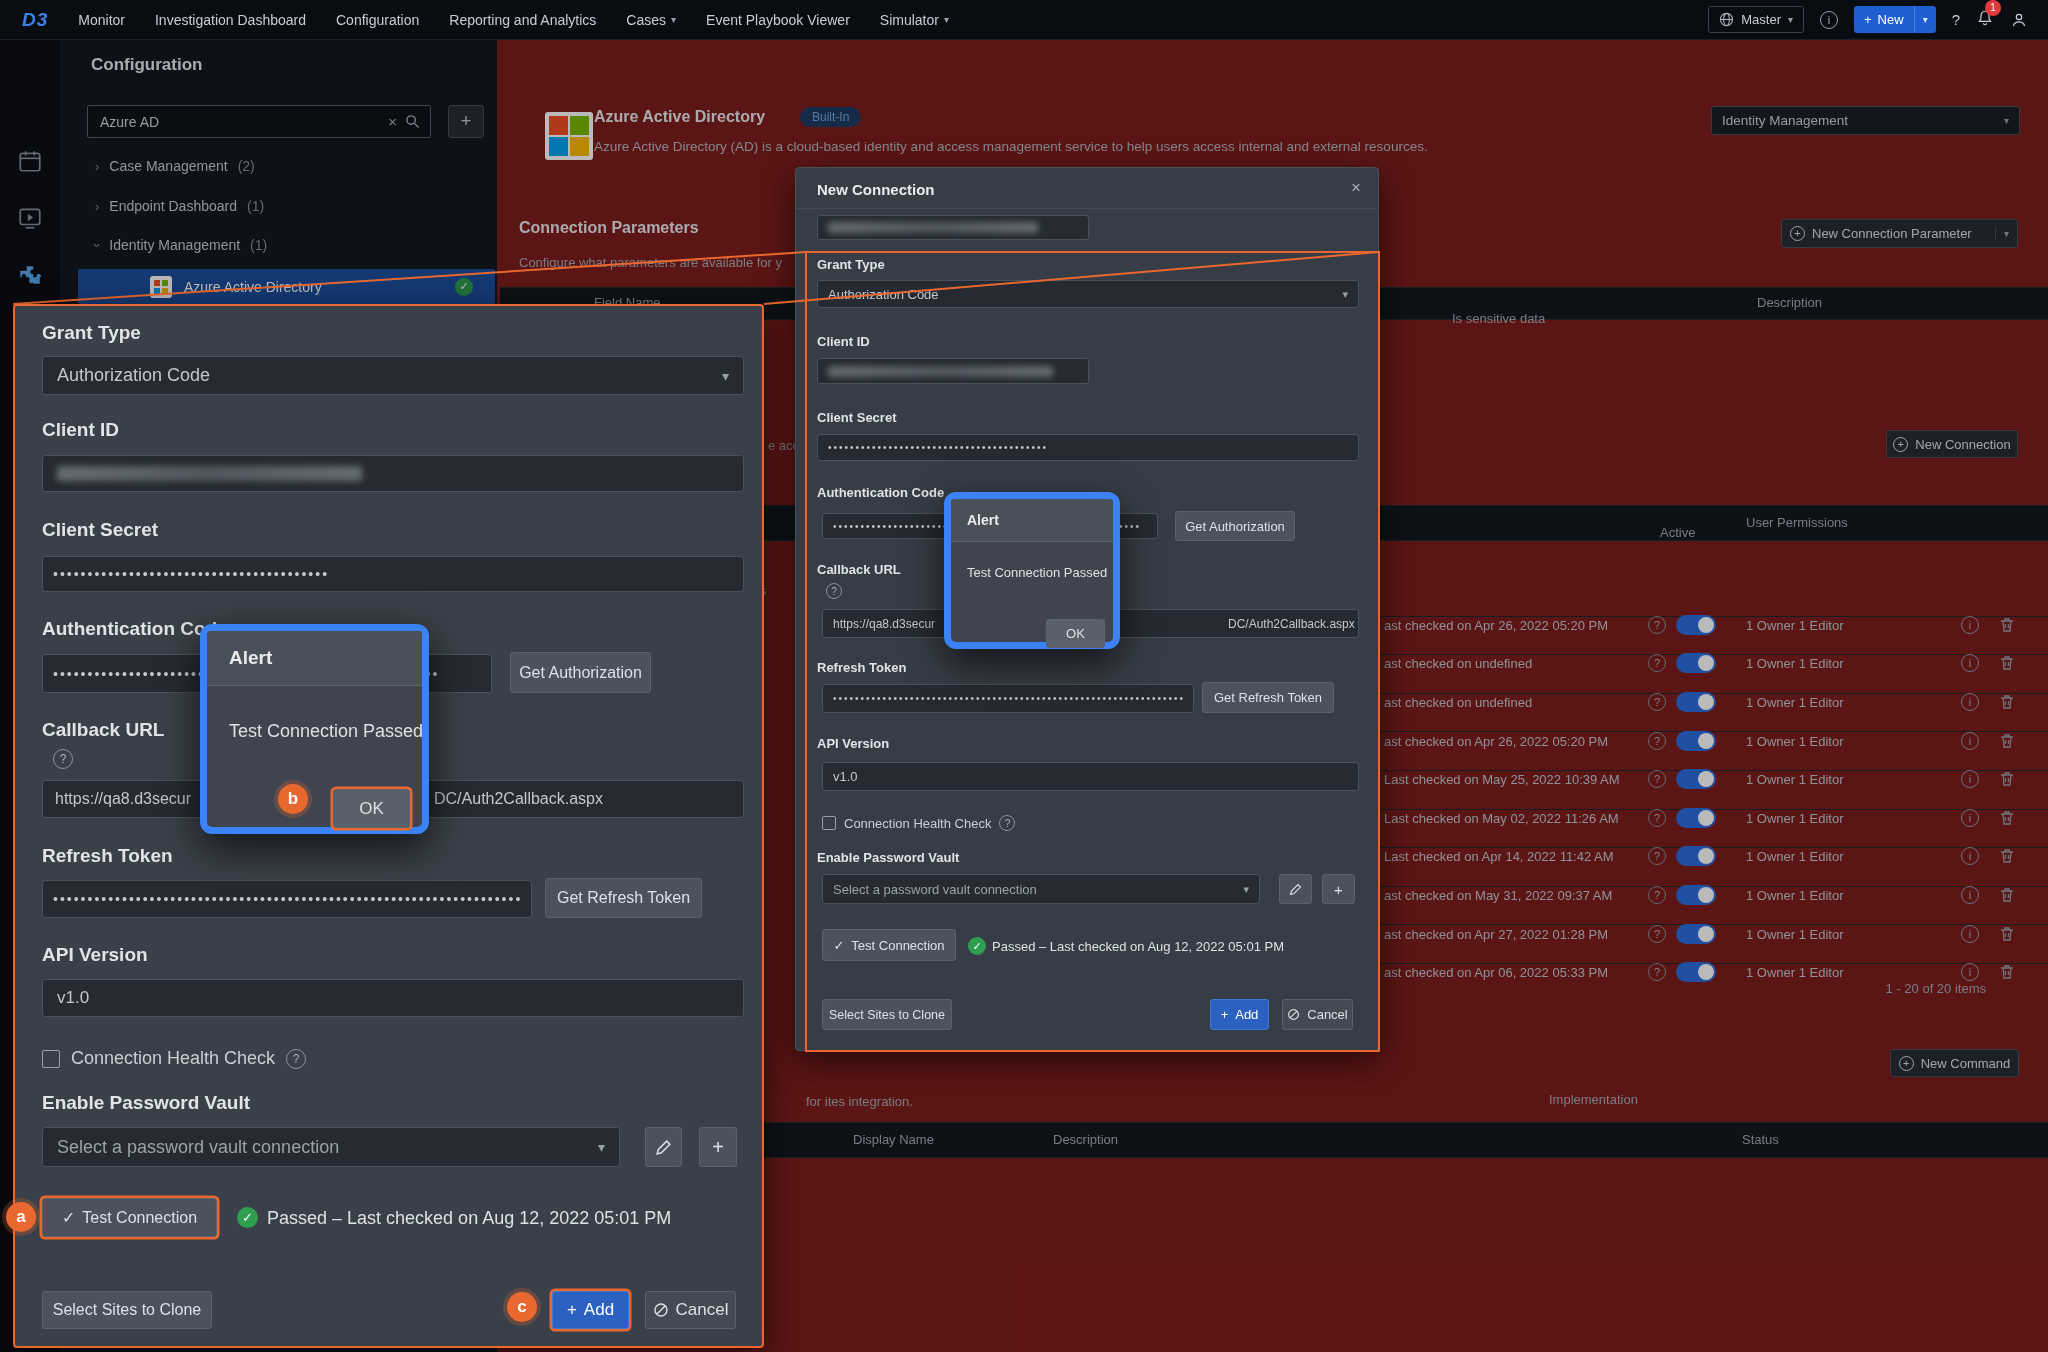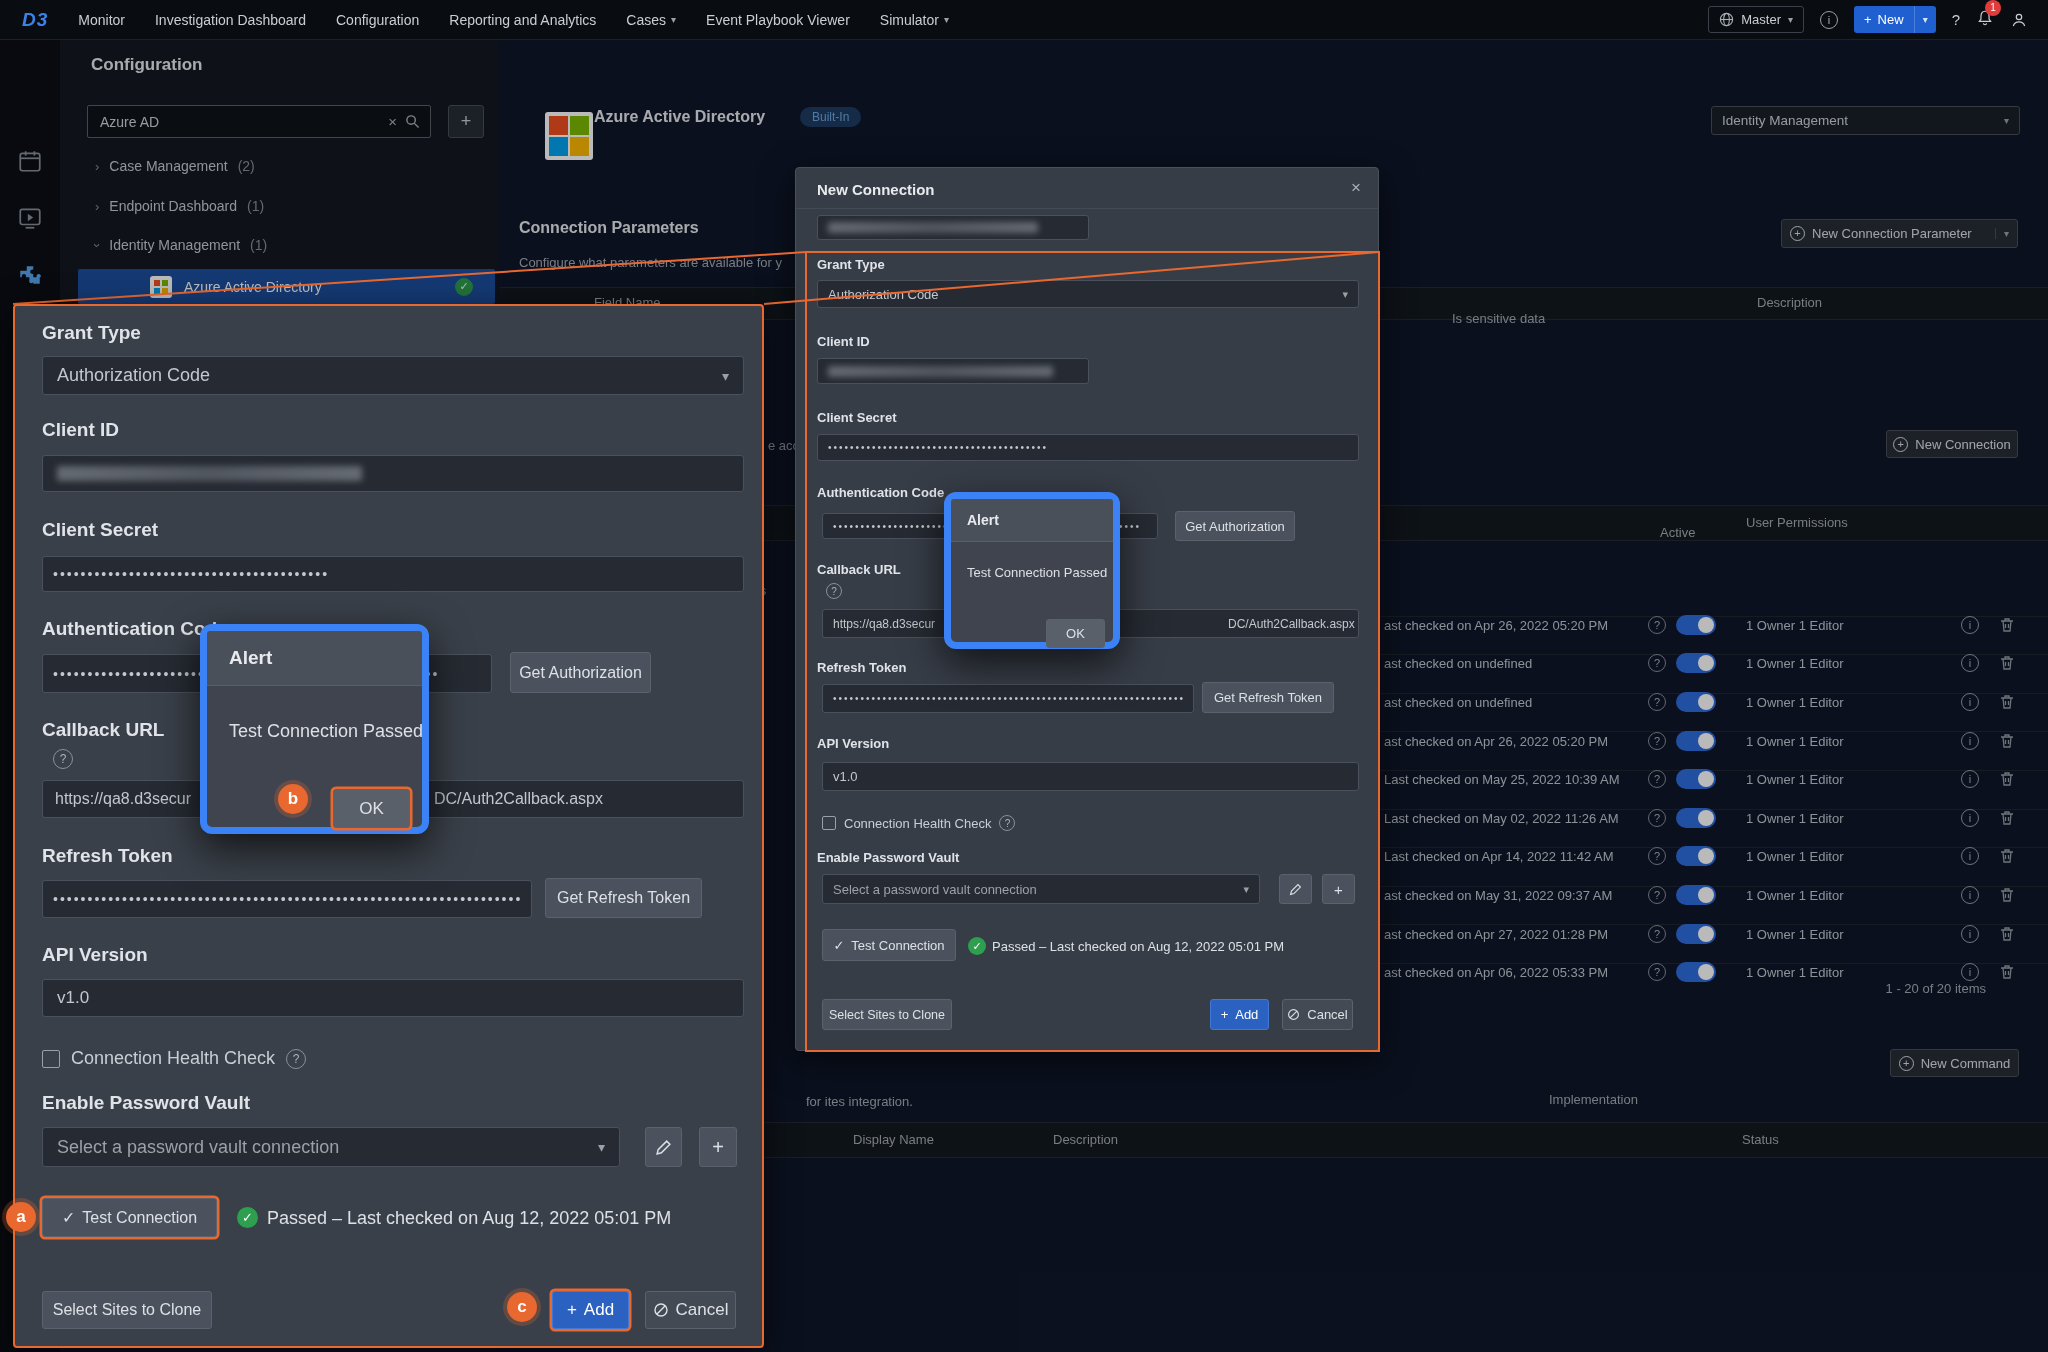--- a/index.html
+++ b/index.html
@@ -1,18 +1,18 @@
 <!DOCTYPE html>
 <html><head>
 <meta charset="utf-8">
 <style>
   * { margin:0; padding:0; box-sizing:border-box; }
   html,body { background:#05070a; }
   body { font-family:"Liberation Sans", sans-serif; }
-  .stage { position:relative; width:2048px; height:1352px; background:#0f172a; overflow:hidden; }
+  .stage { position:relative; width:2048px; height:1352px; background:#7f1d1d; overflow:hidden; }
   .a { position:absolute; }
   .txt { white-space:nowrap; }
 
   
   .nav { position:absolute; left:0; top:0; width:2048px; height:40px; background:#090d12; border-bottom:1px solid #1b212a; display:flex; align-items:center; z-index:3; }
   .nav-items { display:flex; align-items:center; gap:30px; margin-left:22px; }
   .nav-logo { color:#3b82e8; font-weight:bold; font-style:italic; font-size:19px; letter-spacing:1px; }
   .nav-item { color:#c9ced5; font-size:14px; cursor:pointer; display:flex; align-items:center; gap:5px; }
   .nav-right { margin-left:auto; display:flex; align-items:center; gap:16px; margin-right:20px; }
   .chev { color:#9aa0a8; font-size:10px; }
@@ -208,20 +208,21 @@
   </div>
 
   <div class="a ms-logo" style="left:545px; top:112px; width:48px; height:48px; z-index:2;">
     <i style="background:#f25022;"></i>
       <i style="background:#7fba00;"></i>
       <i style="background:#00a4ef;"></i>
       <i style="background:#ffb900;"></i>
   </div>
   <div class="a txt" style="left:594px; top:108px; font-size:16px; font-weight:bold; color:#e8eaed; z-index:2;">Azure Active Directory</div>
   <div class="a txt" style="left:800px; top:107px; background:#1d3b63; color:#6fa8e0; font-size:12px; padding:3px 12px; border-radius:11px; z-index:2;">Built-In</div>
+  <div class="a txt" style="left:594px; top:139px; font-size:13.5px; color:#b6bbc2; z-index:2;">Azure Active Directory (AD) is a cloud-based identity and access management service to help users access internal and external resources.</div>
 
   <div class="a" style="left:1711px; top:106px; width:309px; height:29px; background:#1a202a; border:1px solid #4a5058; border-radius:3px; display:flex; align-items:center; padding:0 10px; color:#cfd3d9; font-size:13.5px; cursor:pointer; z-index:2;">
     <span>Identity Management</span>
     <span style="margin-left:auto; color:#9aa0a8; font-size:10px;">▾</span>
   </div>
 
   <div class="a txt" style="left:519px; top:219px; font-size:16px; font-weight:bold; color:#e8eaed; z-index:2;">Connection Parameters</div>
   <div class="a txt" style="left:519px; top:255px; font-size:13px; color:#a6acb4; z-index:2;">Configure what parameters are available for y</div>
 
   <div class="btn outline-dark" style="left:1781px; top:219px; width:237px; height:29px; font-size:13px; z-index:2; justify-content:flex-start; padding:0 8px;">

